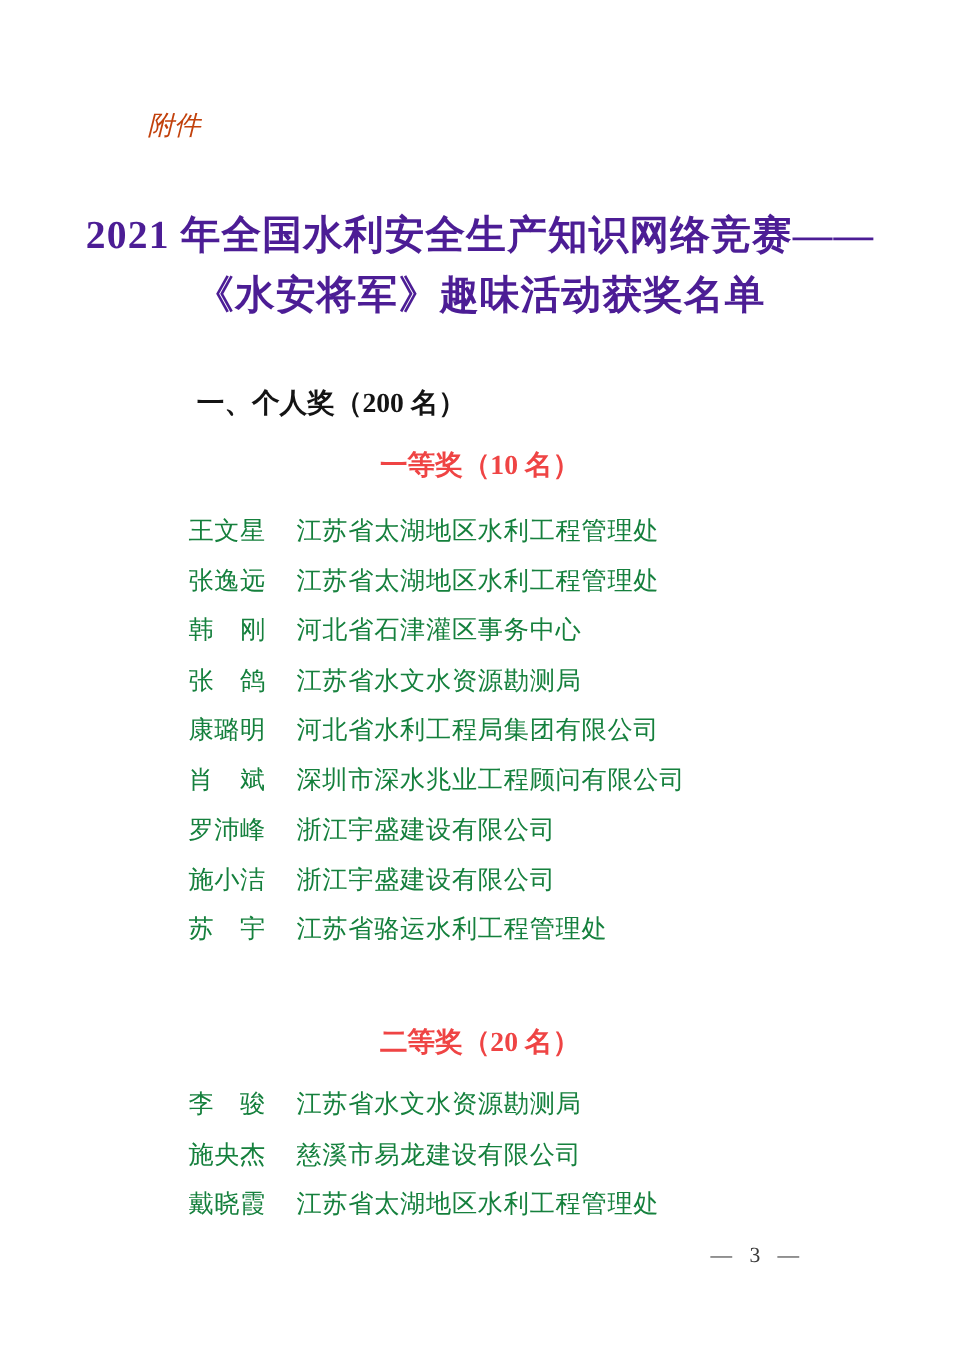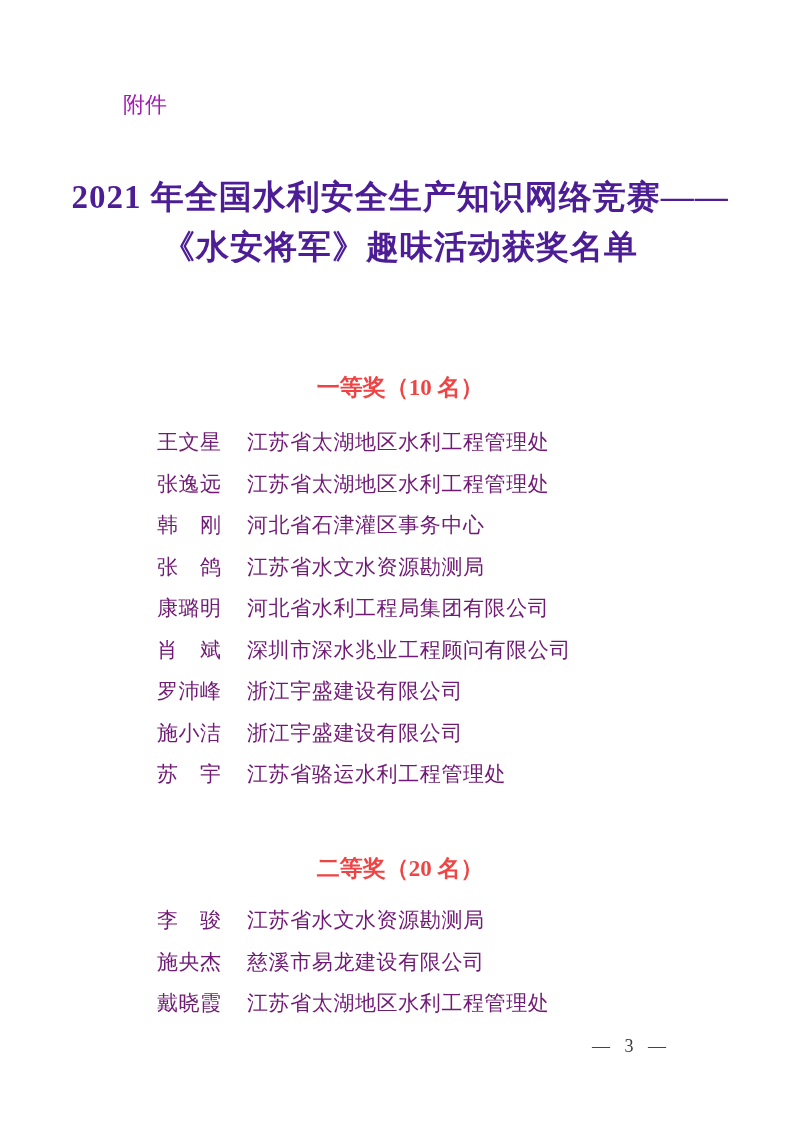--- a/index.html
+++ b/index.html
@@ -16,21 +16,22 @@
     font-family: "Liberation Serif", "DejaVu Serif", serif;
     overflow: hidden;
   }
   .attachment {
     position: absolute;
     left: 123px;
     top: 92px;
     font-family: "Liberation Sans", "DejaVu Sans", sans-serif;
     font-size: 22px;
     line-height: 26px;
-    color: #a21caf;
+    color: #c2410c;
+    font-style: italic;
   }
   .doc-title {
     position: absolute;
     left: 0;
     right: 0;
     top: 172px;
     text-align: center;
     font-weight: bold;
     font-size: 33px;
     line-height: 50px;
@@ -60,21 +61,21 @@
   .prize-heading.first  { top: 374px; }
   .prize-heading.second { top: 855px; }
   .winner-list {
     position: absolute;
     left: 157px;
     display: flex;
     flex-direction: column;
     gap: 19.5px;
     font-size: 21px;
     line-height: 22px;
-    color: #701a75;
+    color: #15803d;
   }
   .winner-list.list-first  { top: 431px; }
   .winner-list.list-second { top: 909px; }
   .winner-row { white-space: nowrap; }
   .winner-name {
     display: inline-block;
     width: 64px;
     margin-right: 26px;
     letter-spacing: 0.5px;
   }
@@ -96,20 +97,21 @@
 
 <div class="page">
 
   <div class="attachment">附件</div>
 
   <div class="doc-title">
     <div>2021 年全国水利安全生产知识网络竞赛——</div>
     <div>《水安将军》趣味活动获奖名单</div>
   </div>
 
+  <div class="section-heading">一、个人奖（200 名）</div>
 
   <div class="prize-heading first">一等奖（10 名）</div>
 
   <div class="winner-list list-first">
     <div class="winner-row">
         <span class="winner-name">王文星</span><span class="winner-org">江苏省太湖地区水利工程管理处</span>
       </div>
       <div class="winner-row">
         <span class="winner-name">张逸远</span><span class="winner-org">江苏省太湖地区水利工程管理处</span>
       </div>

